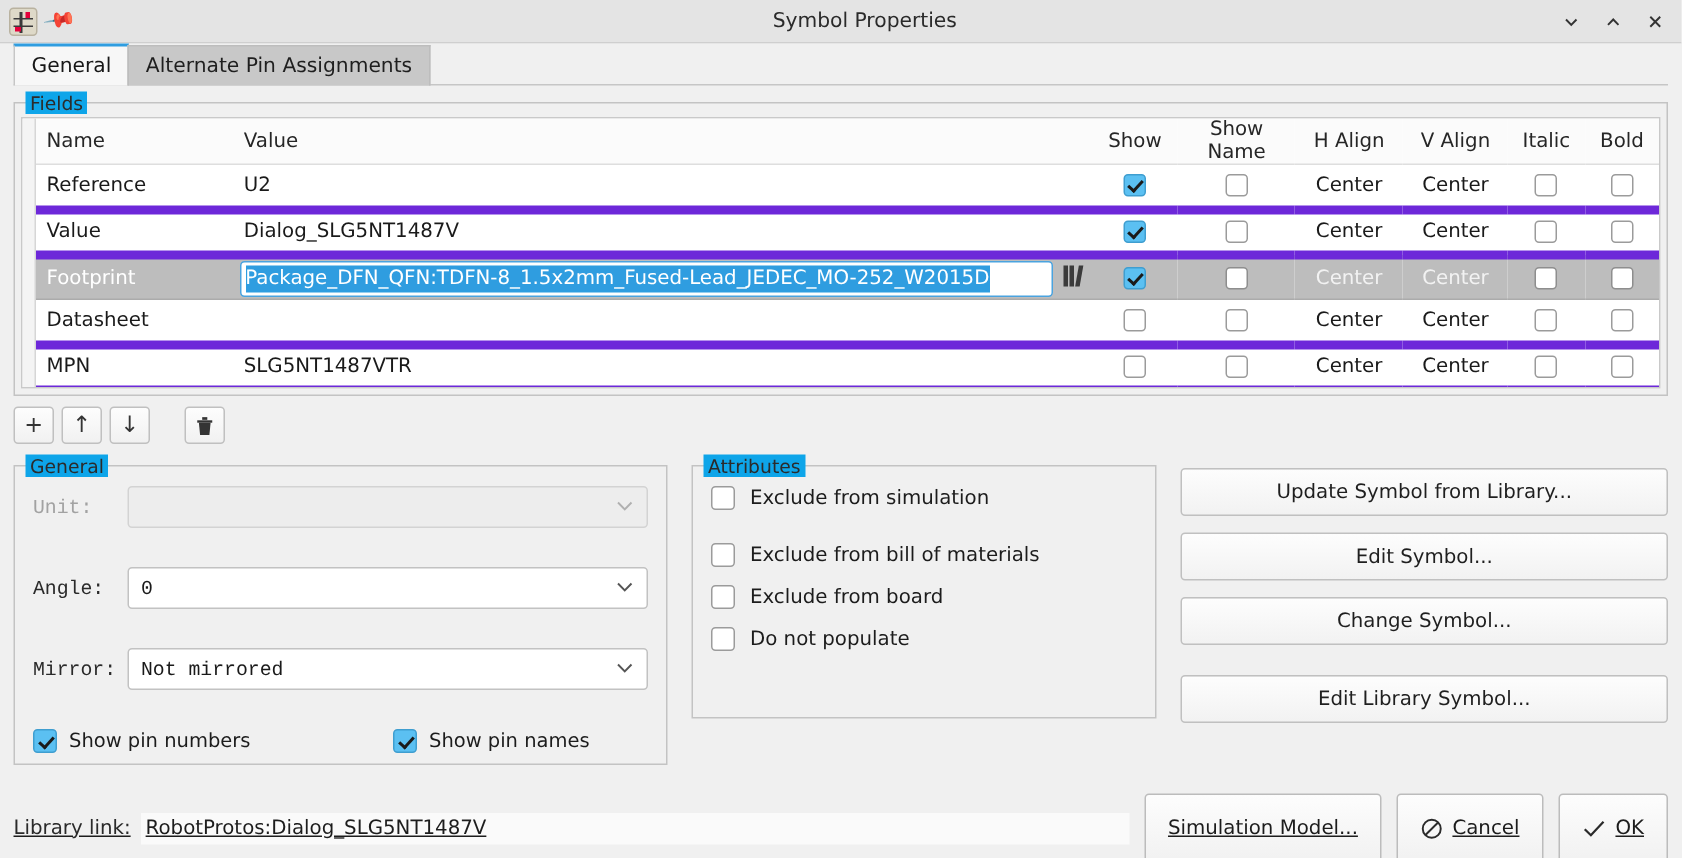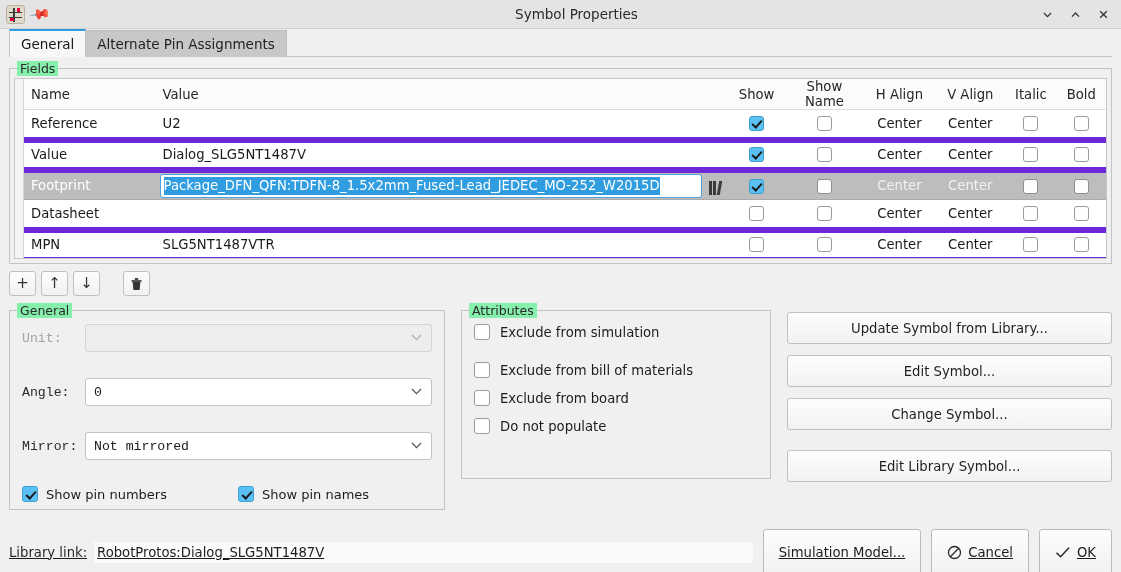--- a/index.html
+++ b/index.html
@@ -105,21 +105,21 @@
 
   
   .groupbox {
     border: 1px solid #c3c3c3;
     position: relative;
     background: transparent;
   }
   .group-legend {
     position: absolute;
     top: -8px; left: 7px;
-    background: #86efac;
+    background: #0ea5e9;
     padding: 0 3px;
     font-size: 12.5px;
     color: #2b2b2b;
   }
 
   
   .fields-wrap {
     margin: 11px 9px 0 9px;
     height: 196px;
     padding: 9px 4px 4px 4px;
@@ -191,21 +191,21 @@
     border: solid #1b1b1b;
     border-width: 0 2px 2px 0;
     transform: rotate(42deg);
   }
   tr.selected .cb { border-color: #8e8e8e; background: #ffffff; }
   tr.selected .cb.on { background: #5bc0f2; border-color: #3f9ed0; }
 
   
   .fp-cell { padding: 0 4px !important; }
   .fp-edit {
-    display: flex; align-items: flex-end; gap: 4px;
+    display: flex; align-items: flex-start; gap: 4px;
   }
   .fp-input {
     flex: 1 1 auto;
     height: 24px;
     border: 1px solid #4aa3df;
     border-radius: 3px;
     background: #ffffff;
     display: flex; align-items: center;
     padding: 0 3px;
     overflow: hidden;
@@ -293,21 +293,21 @@
   .cbrow .cb2.on::after {
     content: "";
     position: absolute; left: 4.5px; top: 1.5px;
     width: 4px; height: 8px;
     border: solid #1b1b1b;
     border-width: 0 2px 2px 0;
     transform: rotate(42deg);
   }
   .pinrow { display: flex; align-items: center; margin-top: 13px; }
   .pinrow .cbrow { margin: 0; }
-  .pinrow .cbrow:first-child { width: 216px; }
+  .pinrow .cbrow:first-child { width: 240px; }
 
   .attr-item { display: flex; align-items: center; gap: 10px; margin-bottom: 12px; }
   .attr-item .cb2 {
     width: 16px; height: 16px;
     border: 1px solid #9b9b9b;
     border-radius: 3px;
     background: #ffffff;
     flex: 0 0 16px;
   }
   .attr-item span { font-size: 13.2px; }

